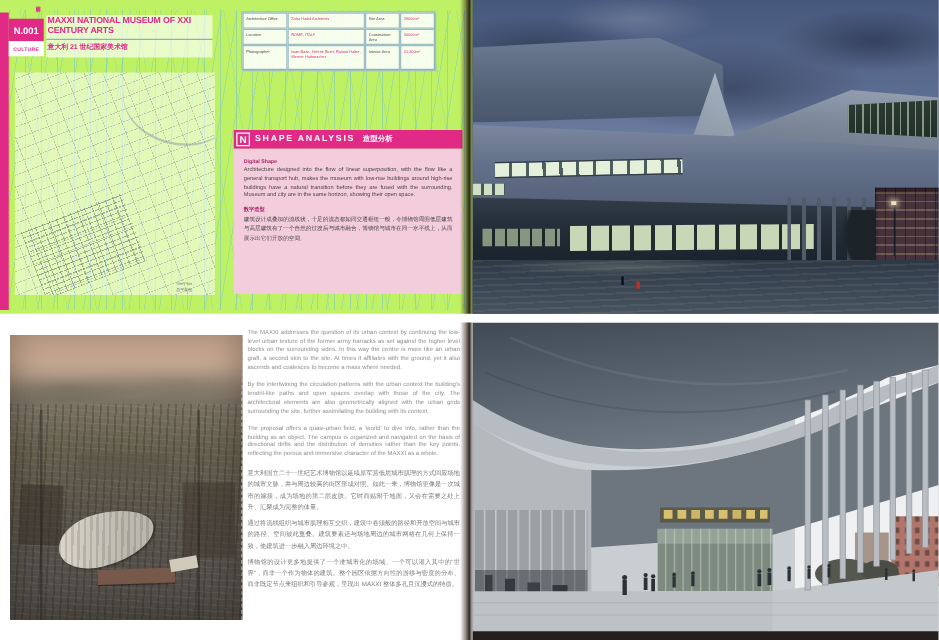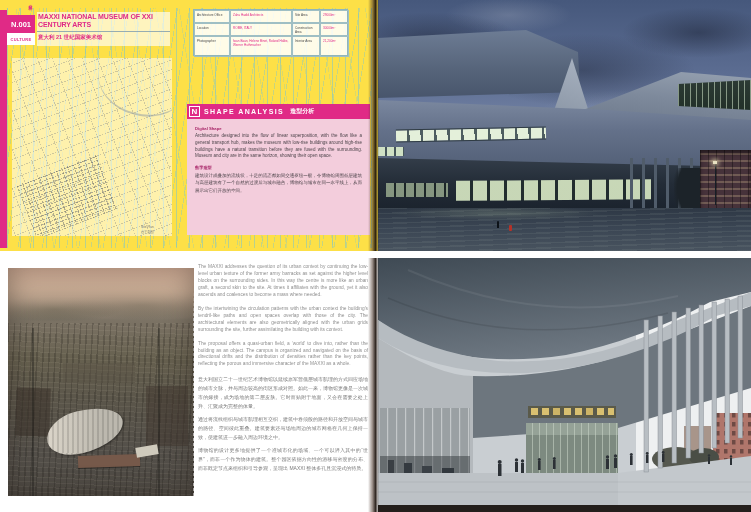--- a/index.html
+++ b/index.html
@@ -5,21 +5,21 @@
   * { margin:0; padding:0; box-sizing:border-box; }
   html,body { width:751px; height:512px; }
   body {
     position:relative; overflow:hidden; background:#fff;
     font-family:"Liberation Sans","DejaVu Sans",sans-serif;
     -webkit-font-smoothing:antialiased;
   }
   .abs { position:absolute; }
 
   
-  .page-tl { left:0; top:0; width:420px; height:251px; background:#fde047; }
+  .page-tl { left:0; top:0; width:420px; height:251px; background:#bef264; }
   .grid-bg { left:7px; top:8px; width:365px; height:240px;
     background-image:
       repeating-linear-gradient(90deg, rgba(124,197,204,.55) 0 .8px, transparent .8px 13px),
       repeating-linear-gradient(99deg, rgba(124,197,204,.42) 0 .8px, transparent .8px 12px),
       repeating-linear-gradient(81deg, rgba(124,197,204,.28) 0 .8px, transparent .8px 23px);
   }
   .edge-strip { left:0; top:10px; width:7px; height:238px; background:var(--magenta,#e02a86); }
   .edge-text { left:21px; top:1px; width:12px; height:15px; color:var(--magenta,#e02a86);
     font-size:4px; writing-mode:vertical-rl; letter-spacing:.5px; }
   .idx-box { left:7px; top:15px; width:28px; height:18px; background:var(--magenta,#e02a86);

